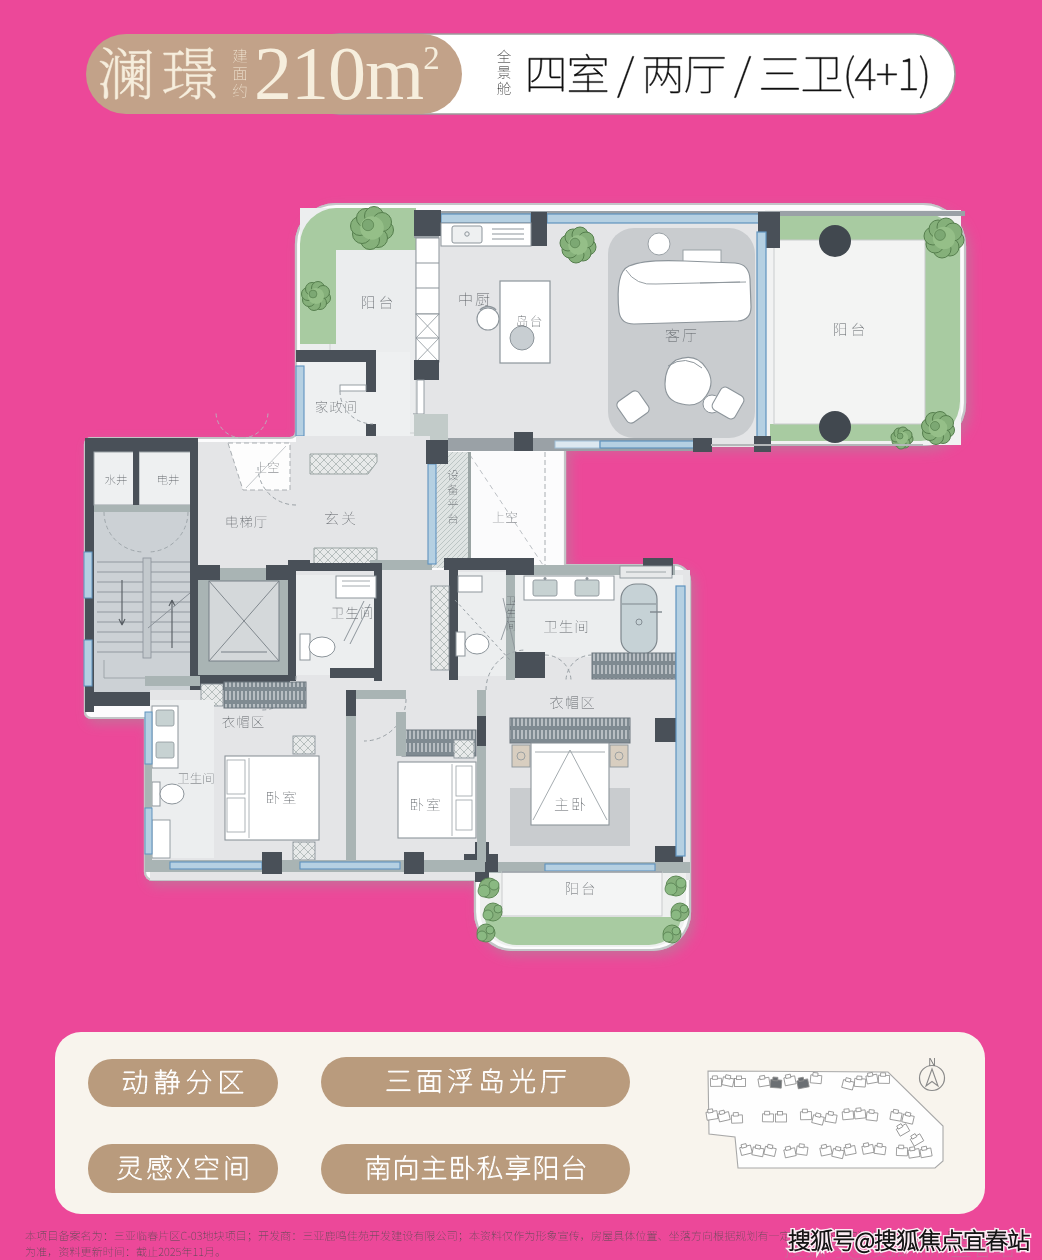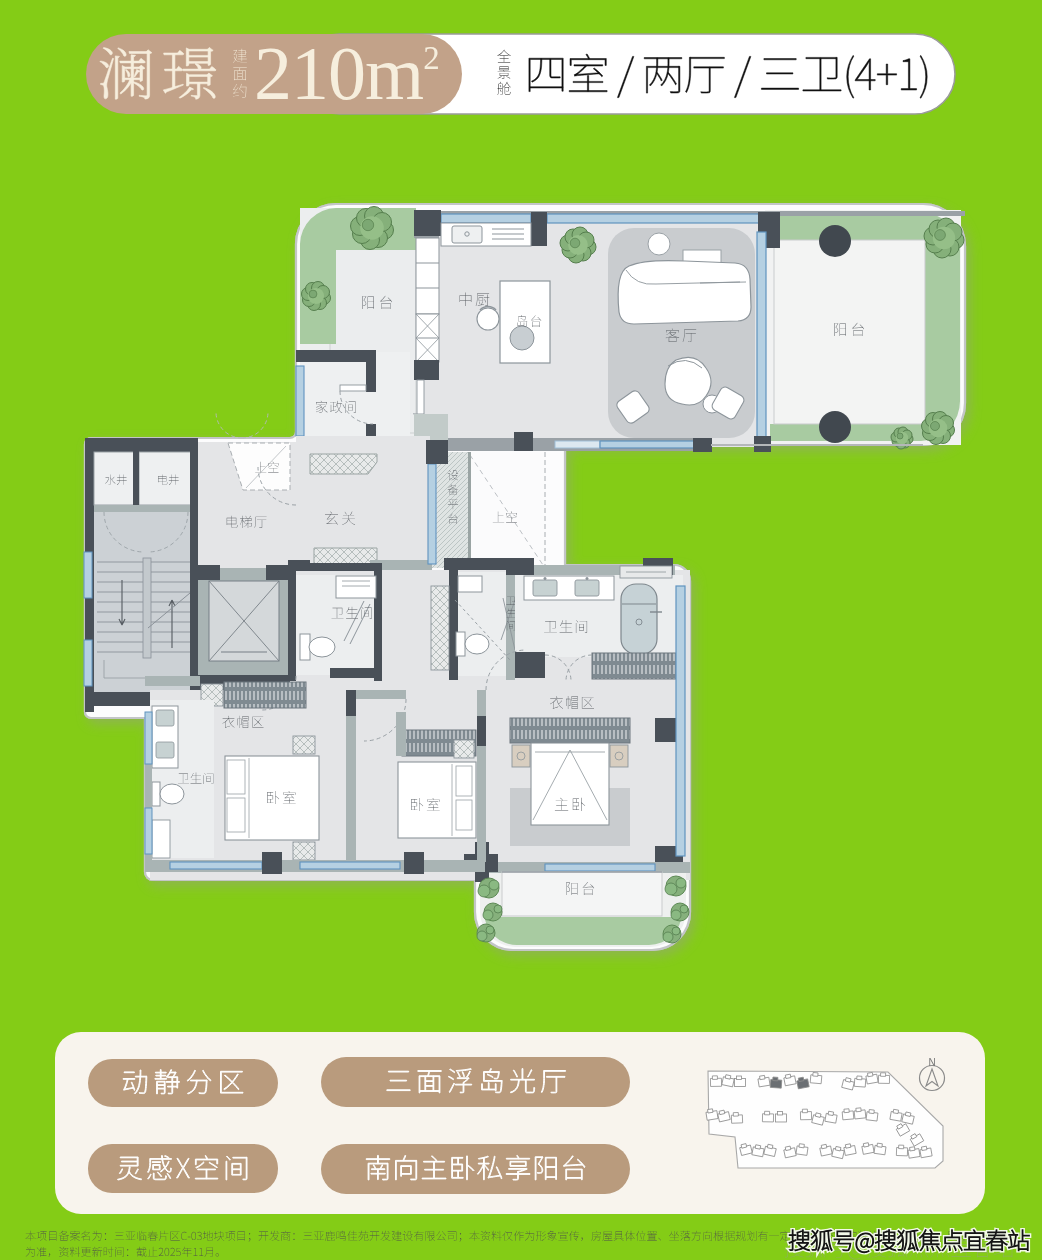--- a/index.html
+++ b/index.html
@@ -1,14 +1,14 @@
 <!DOCTYPE html>
 <html><head><meta charset="utf-8"><style>
 html,body{margin:0;padding:0;background:#fff;}
-.page{position:relative;width:1042px;height:1260px;background:#84cc16;overflow:hidden;font-family:"Liberation Sans",sans-serif;}
+.page{position:relative;width:1042px;height:1260px;background:#ec4899;overflow:hidden;font-family:"Liberation Sans",sans-serif;}
 </style></head><body>
 <div class="page">
 <svg width="1042" height="1260" viewBox="0 0 1042 1260">
 <defs>
 <pattern id="wrd" width="4" height="26" patternUnits="userSpaceOnUse">
           <rect width="4" height="26" fill="#7f8a91"></rect>
           <line x1="2" y1="2" x2="2" y2="11" stroke="#e8eaec" stroke-width="1.1"></line>
           <line x1="2" y1="15" x2="2" y2="24" stroke="#e8eaec" stroke-width="1.1"></line>
         </pattern>
 <pattern id="hatch" width="5" height="5" patternUnits="userSpaceOnUse">

